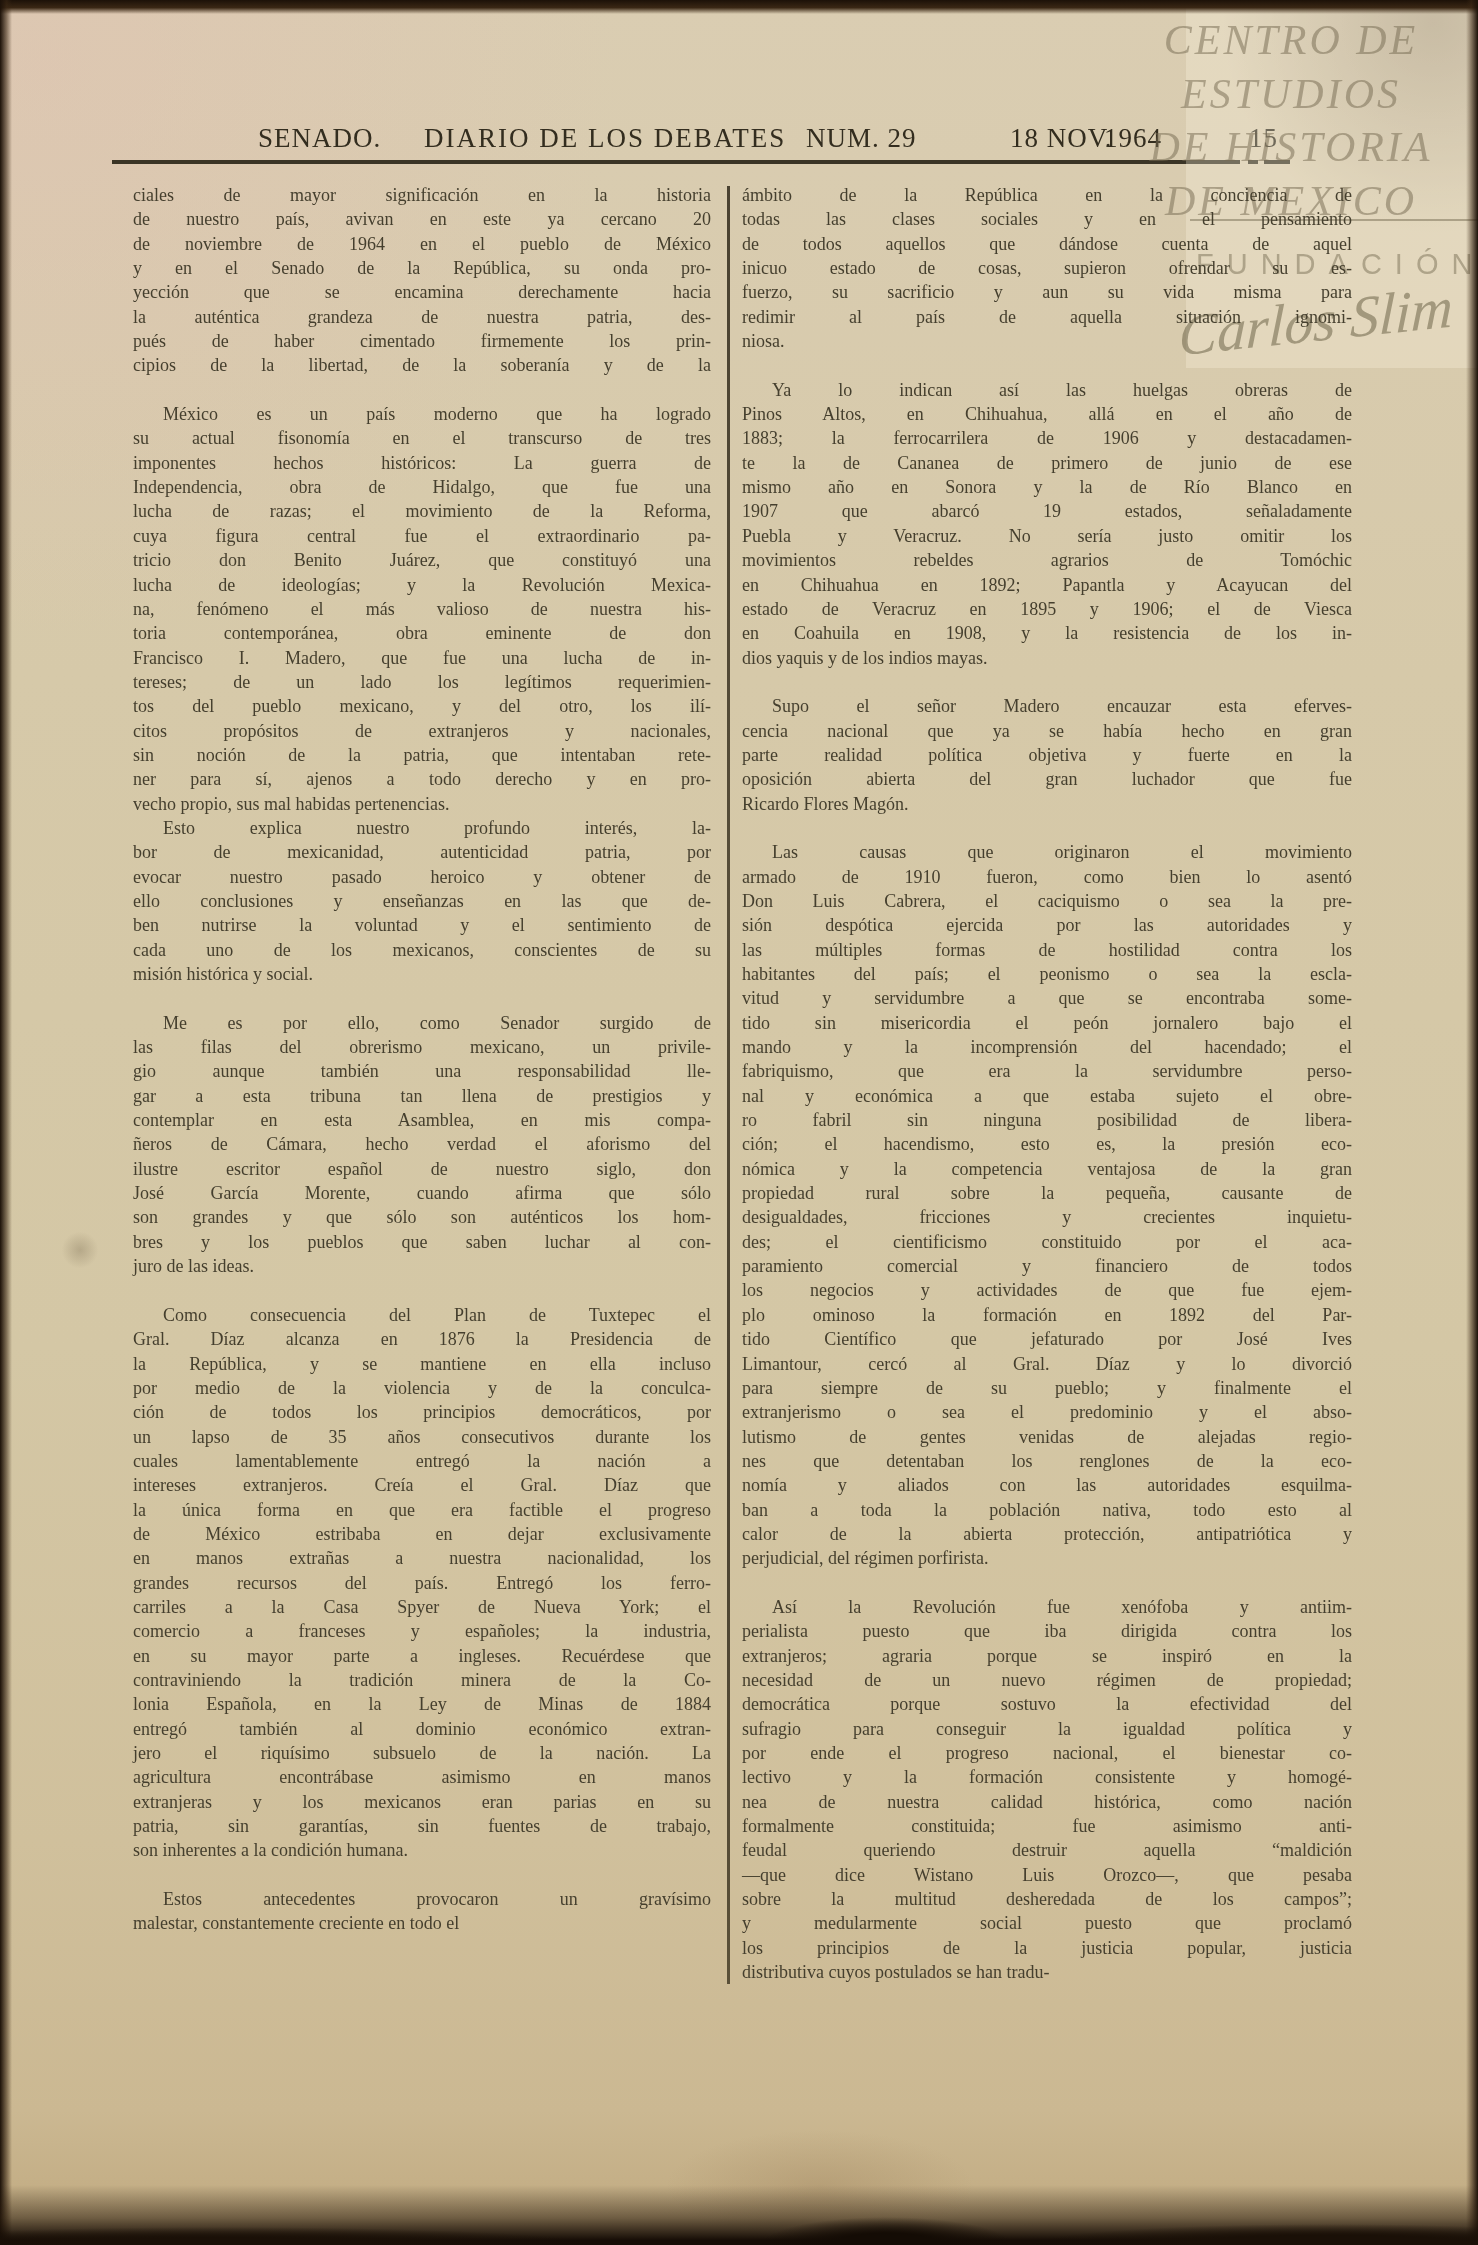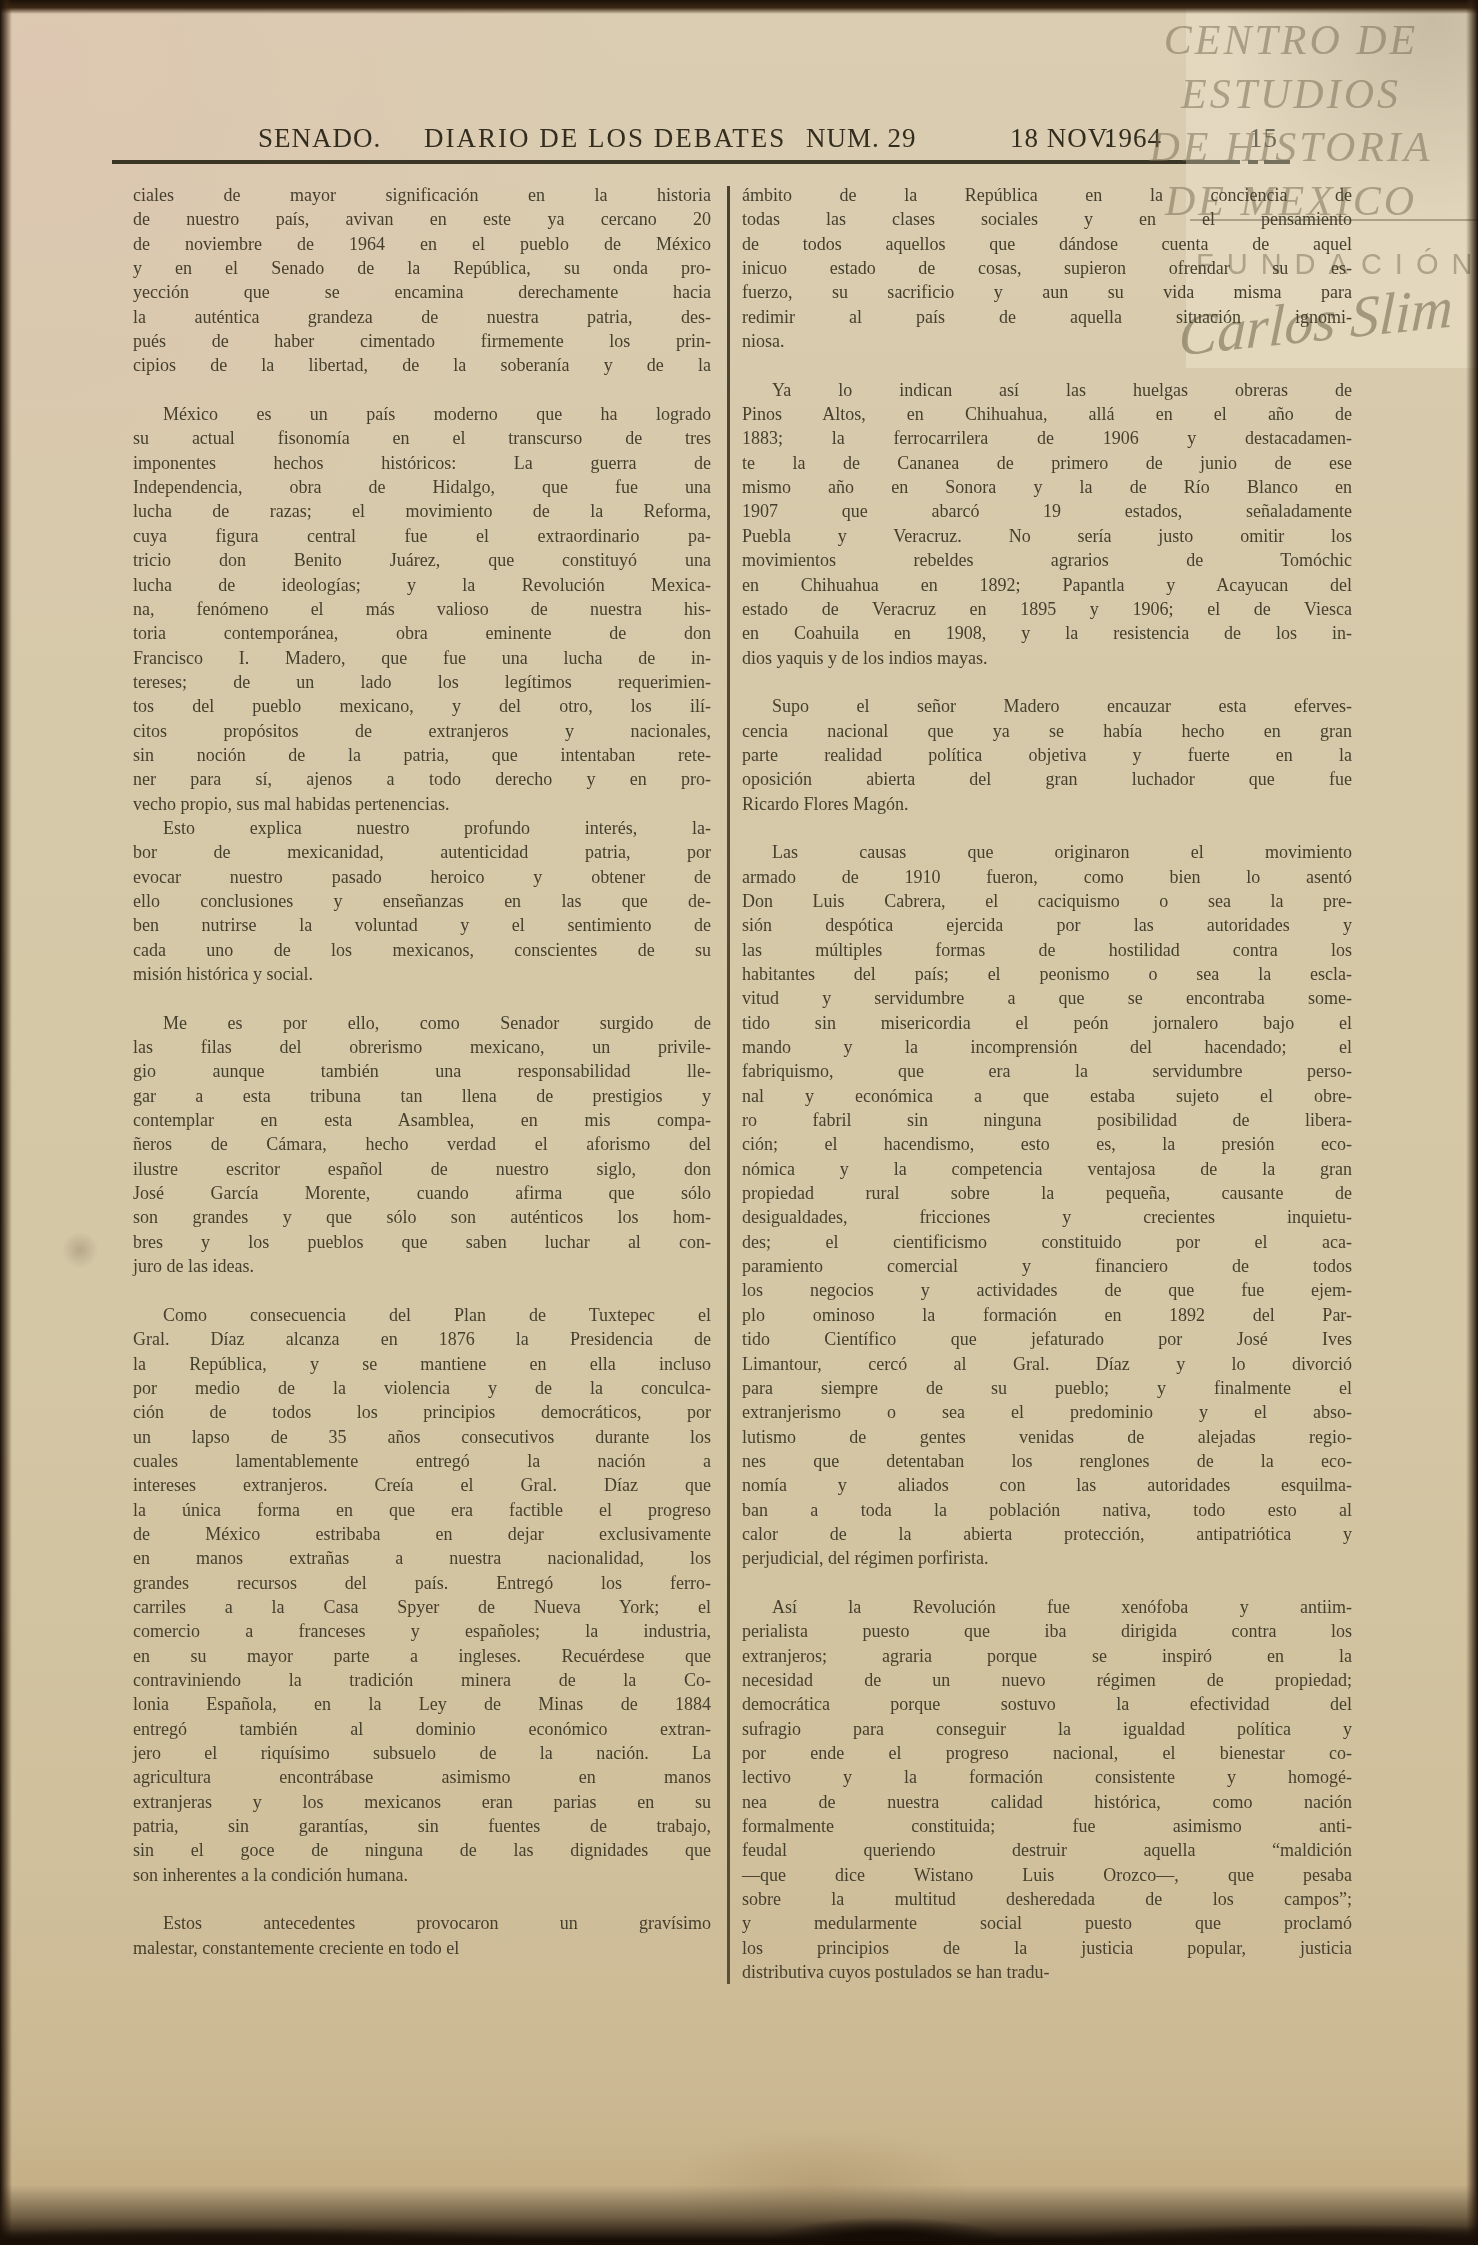--- a/index.html
+++ b/index.html
@@ -160,21 +160,20 @@
         <div class="line">carriles a la Casa Spyer de Nueva York; el</div>
         <div class="line">comercio a franceses y españoles; la industria,</div>
         <div class="line">en su mayor parte a ingleses. Recuérdese que</div>
         <div class="line">contraviniendo la tradición minera de la Co-</div>
         <div class="line">lonia Española, en la Ley de Minas de 1884</div>
         <div class="line">entregó también al dominio económico extran-</div>
         <div class="line">jero el riquísimo subsuelo de la nación. La</div>
         <div class="line">agricultura encontrábase asimismo en manos</div>
         <div class="line">extranjeras y los mexicanos eran parias en su</div>
         <div class="line">patria, sin garantías, sin fuentes de trabajo,</div>
-        <div class="line">sin el goce de ninguna de las dignidades que</div>
         <div class="line last">son inherentes a la condición humana.</div>
       </div>
       <div class="para indent">
         <div class="line">Estos antecedentes provocaron un gravísimo</div>
         <div class="line last">malestar, constantemente creciente en todo el</div>
       </div>
     </div>
   <div id="divider"></div>
   <div class="col" id="col-right">
       <div class="para gap">

